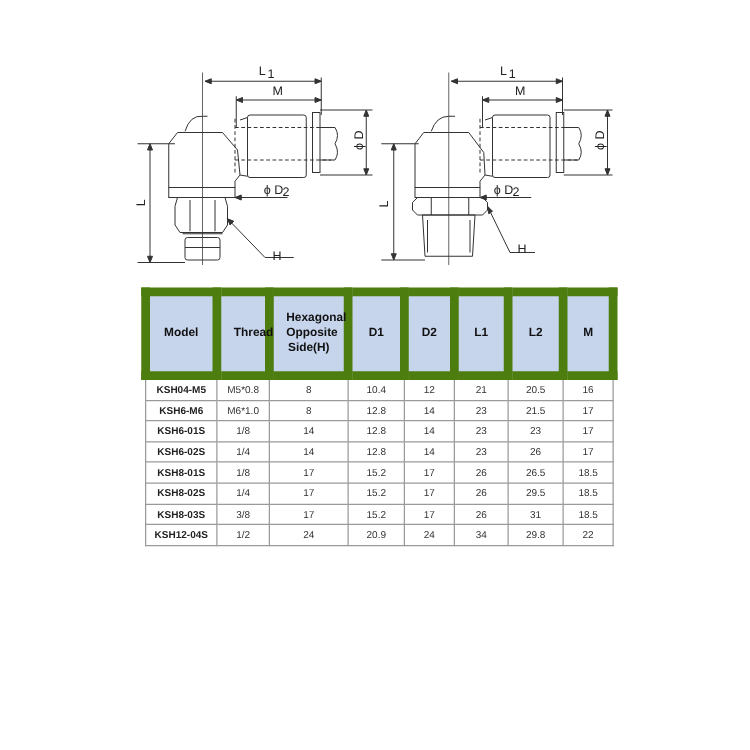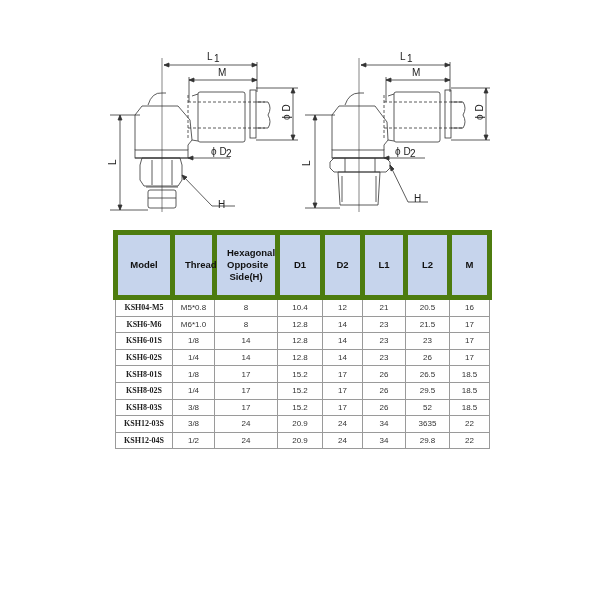--- a/index.html
+++ b/index.html
@@ -9,27 +9,27 @@
   .drawing.right { left: 290px; }
   .drawing svg { width: 100%; height: 100%; }
   .lbl { font-family: "Liberation Sans", sans-serif; font-size: 10px; fill: #222; }
   table.spec {
     position: absolute; left: 113px; top: 230px; width: 374px;
     border-collapse: collapse; table-layout: fixed;
     font-family: "Liberation Sans", sans-serif;
   }
   table.spec th {
     background: #c6d4ec; color: #111; font-weight: bold; font-size: 9.5px;
-    border: 5px solid #4d7c0f; height: 40px; padding: 10px; line-height: 12px;
+    border: 7px solid #4d7c0f; height: 40px; padding: 10px; line-height: 12px;
   }
   table.spec td {
     border: 1px solid #9a9a9a; font-size: 8px; color: #333; text-align: center;
     height: 15.6px; padding: 0;
   }
-  table.spec td.model { font-weight: bold; color: #222; font-family: Liberation Serif, serif; }
+  table.spec td.model { font-weight: bold; color: #222; }
 </style>
 </head>
 <body>
 
 <div class="drawing left">
   <svg viewBox="0 0 210 190">
     <g stroke="#333" fill="none" stroke-width="0.8">
 
       <line x1="62" y1="28" x2="62" y2="182" stroke-width="0.6"></line>
 
@@ -265,32 +265,22 @@
         <td>29.5</td>
         <td>18.5</td>
       </tr>
       <tr>
         <td class="model">KSH8-03S</td>
         <td>3/8</td>
         <td>17</td>
         <td>15.2</td>
         <td>17</td>
         <td>26</td>
-        <td>52</td>
+        <td>31</td>
         <td>18.5</td>
-      </tr>
-      <tr>
-        <td class="model">KSH12-03S</td>
-        <td>3/8</td>
-        <td>24</td>
-        <td>20.9</td>
-        <td>24</td>
-        <td>34</td>
-        <td>3635</td>
-        <td>22</td>
       </tr>
       <tr>
         <td class="model">KSH12-04S</td>
         <td>1/2</td>
         <td>24</td>
         <td>20.9</td>
         <td>24</td>
         <td>34</td>
         <td>29.8</td>
         <td>22</td>

